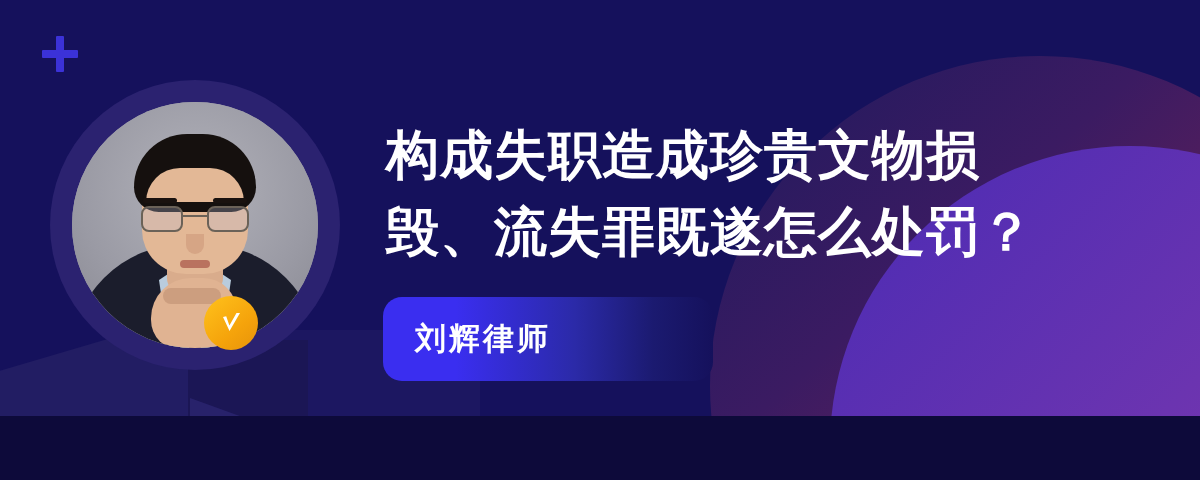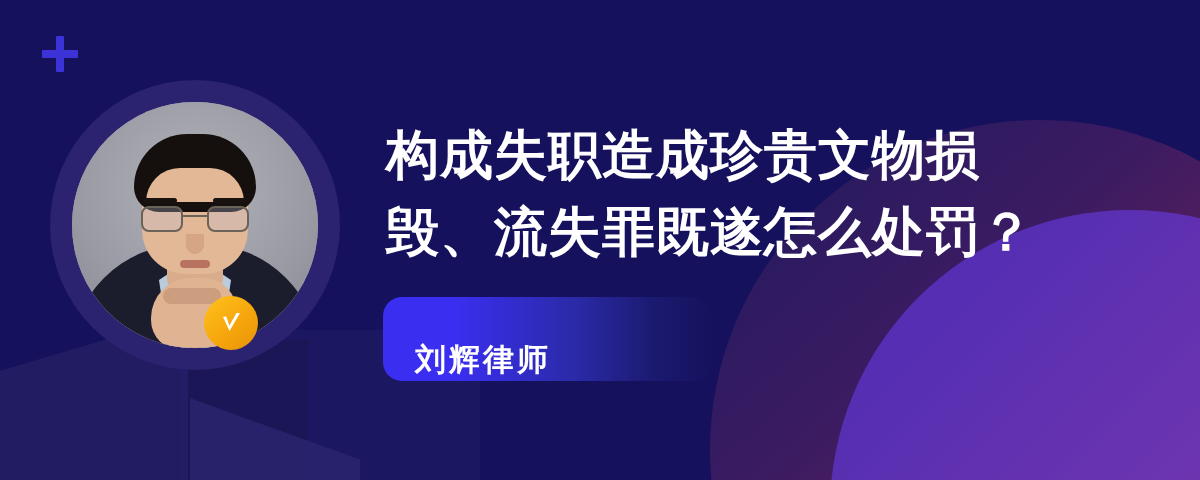--- a/index.html
+++ b/index.html
@@ -3,21 +3,21 @@
 <meta charset="utf-8">
 <style>
   html, body {
     margin: 0;
     padding: 0;
     background: #0d0a3a;
   }
   .banner {
     position: relative;
     width: 1200px;
-    height: 480px;
+    height: 416px;
     overflow: hidden;
     background: #15115c;
     font-family: "Liberation Sans", "DejaVu Sans", sans-serif;
   }
 
   
   .bg-layer {
     position: absolute;
     inset: 0;
     overflow: hidden;
@@ -316,21 +316,21 @@
   }
   .name-pill {
     position: absolute;
     left: 383px;
     top: 297px;
     height: 84px;
     width: 330px;
     border-radius: 19px;
     background: linear-gradient(90deg, #3a2ef0 0%, #3a2ef0 22%, #2b2aa8 58%, #1b1a70 82%, #15115c 100%);
     display: flex;
-    align-items: flex-end;
+    align-items: center;
   }
   .name-text {
     color: #ffffff;
     font-size: 31px;
     font-weight: 700;
     letter-spacing: 3px;
     padding-left: 32px;
   }
 </style>
 </head>

